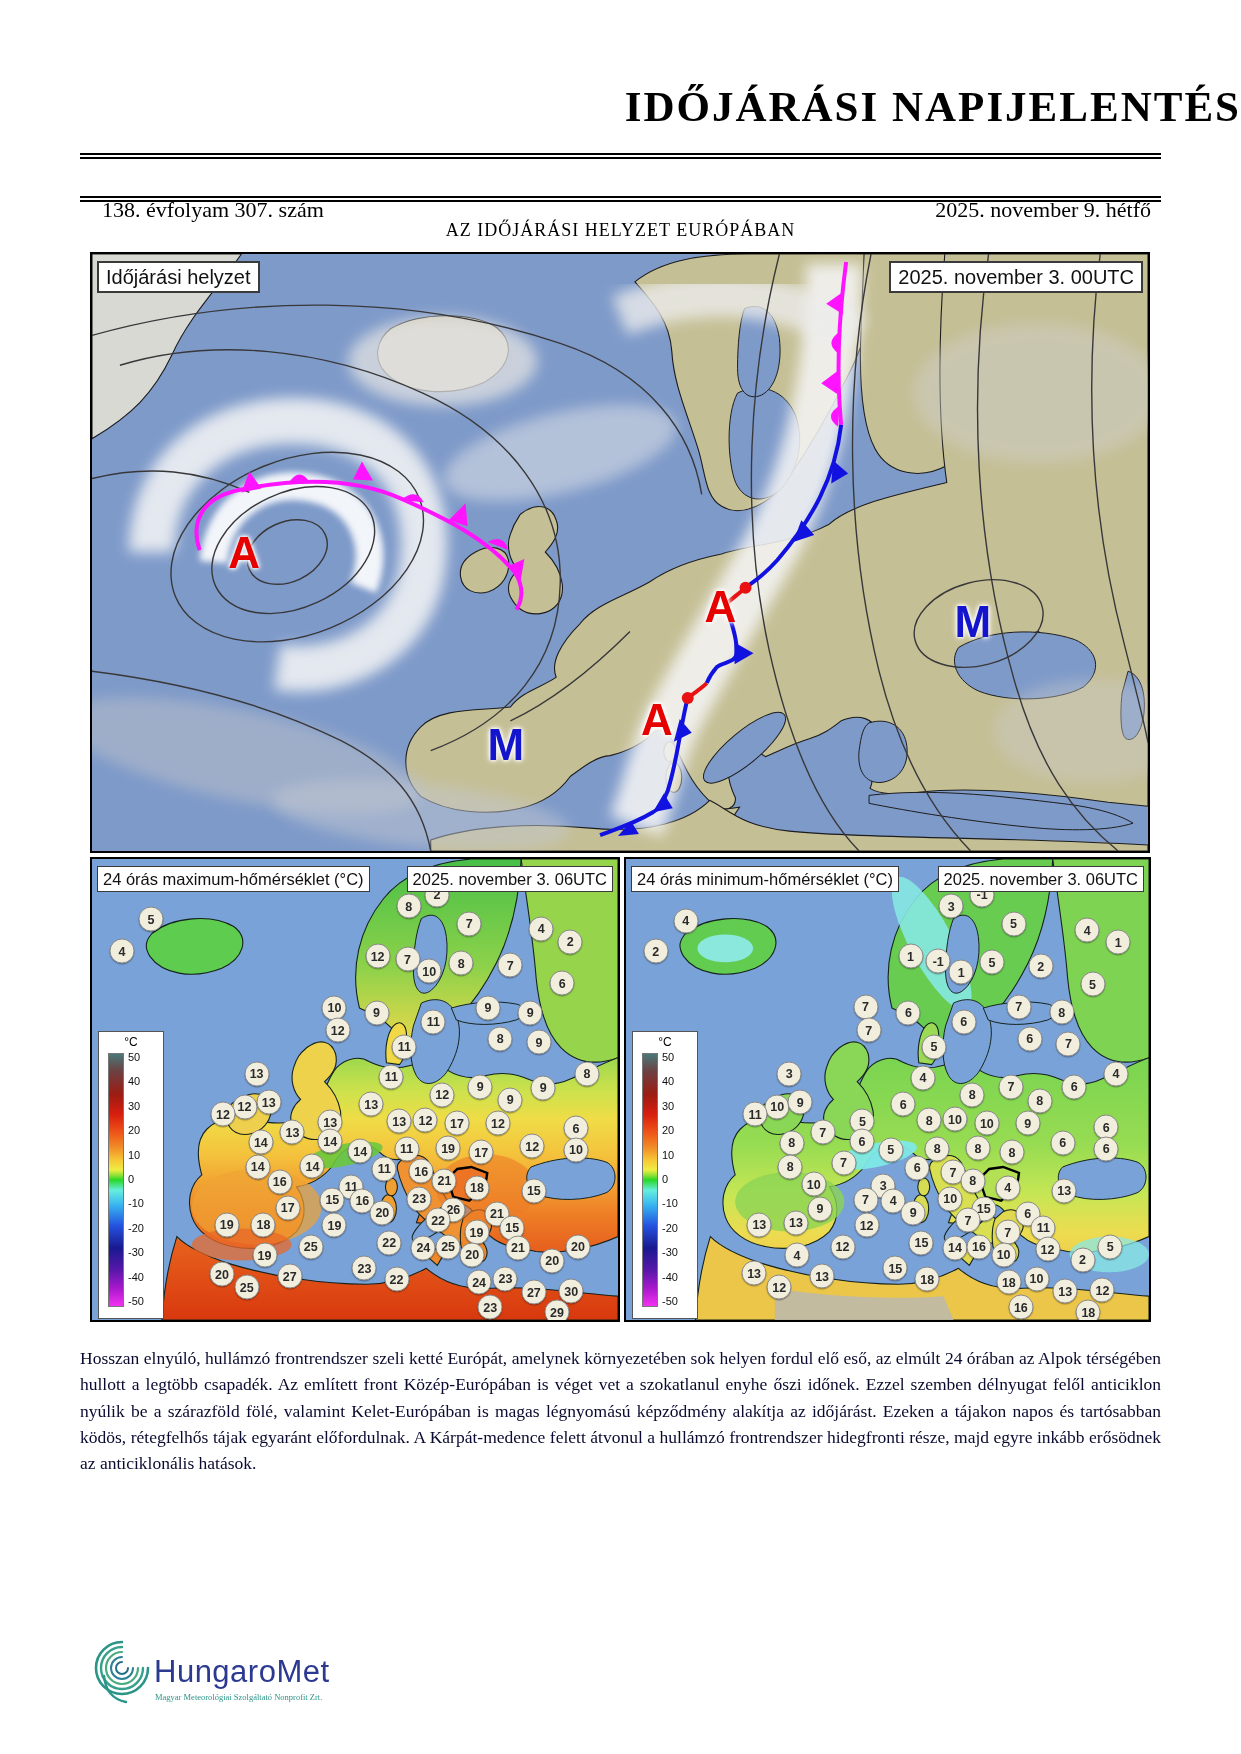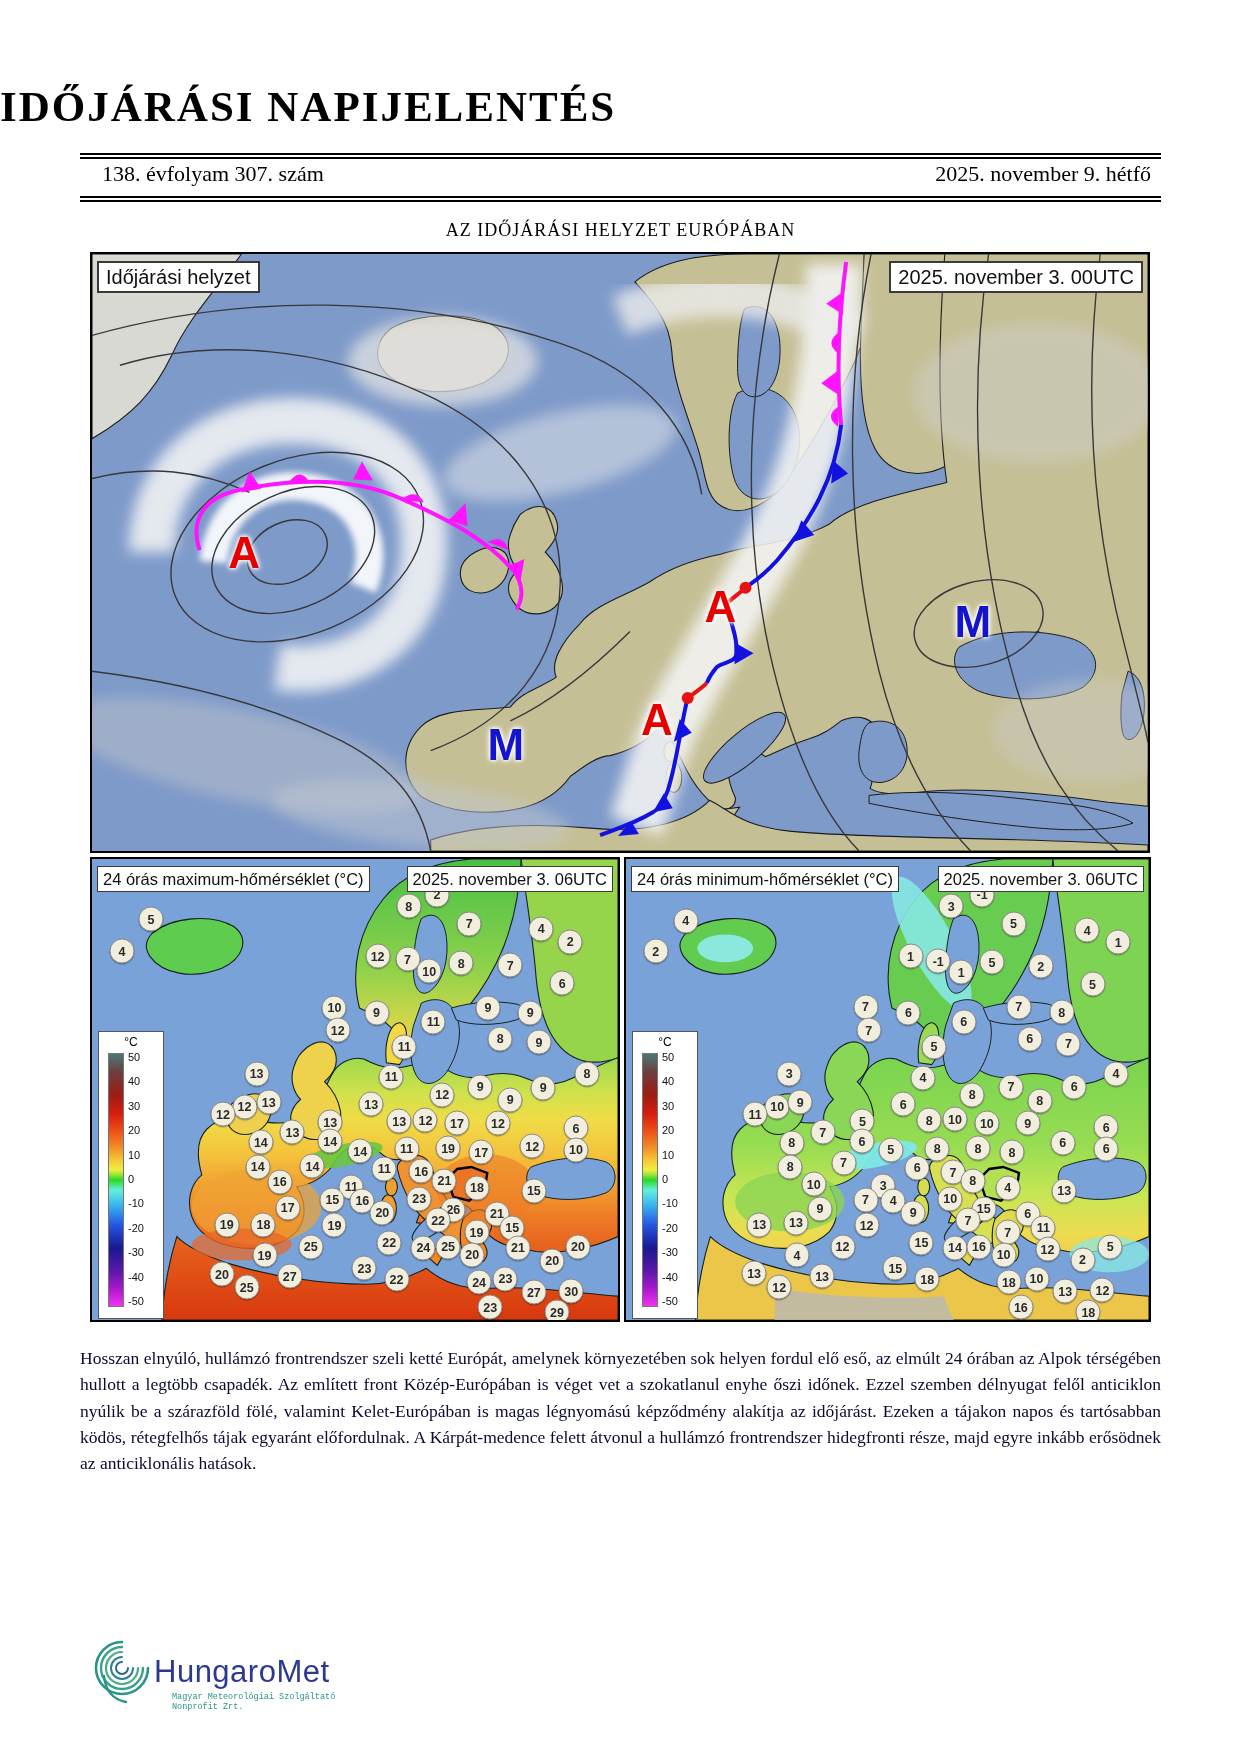--- a/index.html
+++ b/index.html
@@ -1,21 +1,21 @@
 <!DOCTYPE html>
 <html><head>
 <meta charset="utf-8">
 <style>
   html,body{margin:0;padding:0;background:#fff;}
   body{width:1241px;height:1754px;position:relative;font-family:"Liberation Serif",serif;color:#000;}
   .abs{position:absolute;}
-  #page-title{top:82px;left:0;width:100%;text-align:left;font-size:43px;font-weight:bold;letter-spacing:2px;}
+  #page-title{top:82px;left:0;width:100%;text-align:right;font-size:43px;font-weight:bold;letter-spacing:2px;}
   .dbl-rule{left:80px;width:1081px;height:6px;border-top:2px solid #000;border-bottom:2px solid #000;box-sizing:border-box;}
   #info-row{top:161px;left:80px;width:1081px;display:flex;font-size:22px;}
-  #info-row .cell{flex:1;}
+  #info-row .cell{flex:1;margin-top:36px;}
   #info-row .c-left{text-align:left;padding-left:22px;}
   #info-row .c-mid{text-align:center;}
   #info-row .c-right{text-align:right;padding-right:10px;}
   #section-heading{top:220px;left:0;width:100%;text-align:center;font-size:18px;letter-spacing:1px;}
   
   .mapbox{border:2px solid #000;box-sizing:border-box;overflow:hidden;background:#7e9ac9;}
   #synoptic-map{left:90px;top:252px;width:1060px;height:601px;}
   #max-map{left:90px;top:857px;width:530px;height:465px;}
   #min-map{left:624px;top:857px;width:527px;height:465px;}
   .mapbox svg{position:absolute;left:0;top:0;width:100%;height:100%;}
@@ -42,21 +42,21 @@
       #4a7878 0%, #6d4040 7%, #9c1c14 16%, #d81e0e 24%, #ee5418 31%, #f08c28 37%,
       #f6c636 42%, #f0ee42 46%, #7ce032 48.5%, #28d828 50%, #66eedd 54%, #38b4f0 60%,
       #2454e0 68%, #191990 77%, #5a18aa 86%, #a818cc 93%, #f232f2 100%);}
   .legend-ticks{display:flex;flex-direction:column;justify-content:space-between;height:256px;
     font-size:11px;color:#111;padding-left:4px;margin-top:-2px;}
   
   #caption{left:80px;top:1345px;width:1081px;font-size:17.5px;line-height:1.5;text-align:justify;color:#0a0a30;}
   #footer-logo{left:92px;top:1636px;width:250px;height:90px;}
   #logo-word{position:absolute;left:62px;top:18px;font-family:"Liberation Sans",sans-serif;font-size:31px;
     color:#2b3990;letter-spacing:0.5px;}
-  #logo-sub{position:absolute;left:80px;top:56px;font-family:Liberation Mono, monospace;font-size:8.5px;color:#2a9488;}
+  #logo-sub{position:absolute;left:63px;top:56px;font-family:Liberation Serif, serif;font-size:8.5px;color:#2a9488;}
   #footer-text{left:400px;top:1648px;width:760px;text-align:center;font-family:"Liberation Sans",sans-serif;
     font-size:20px;line-height:1.55;color:#111;}
 </style>
 </head>
 <body>
 
 <div class="abs" id="page-title">IDŐJÁRÁSI NAPIJELENTÉS</div>
 <div class="abs dbl-rule" style="top:153px"></div>
 <div class="abs" id="info-row">
   <div class="cell c-left">138. évfolyam 307. szám</div>

